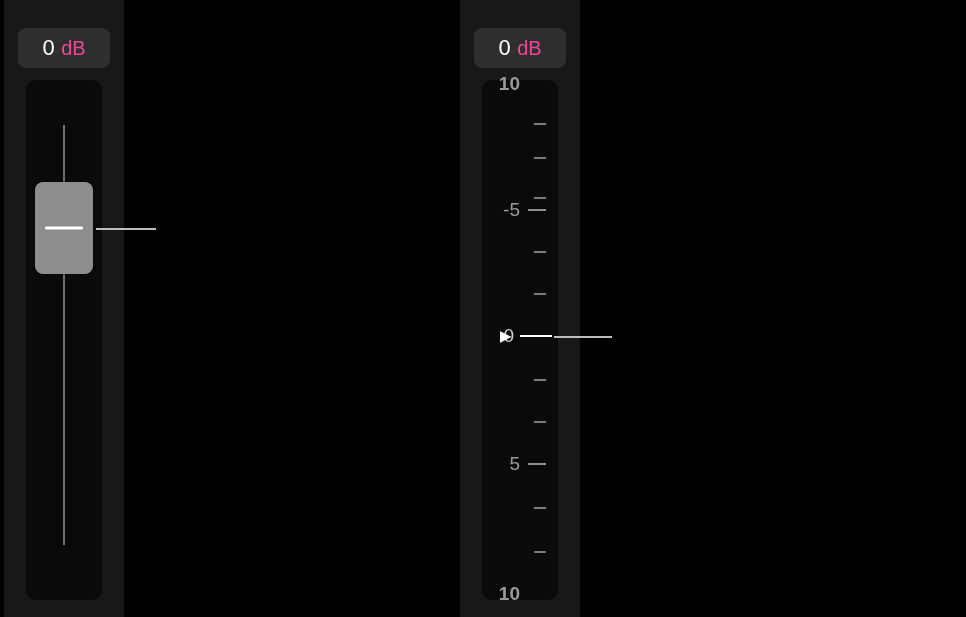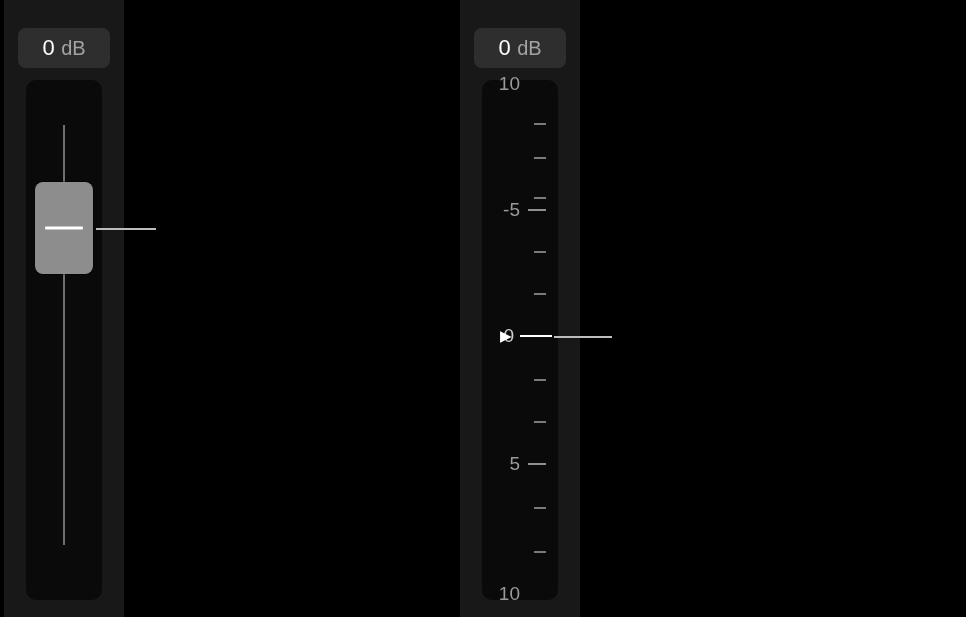--- a/index.html
+++ b/index.html
@@ -38,21 +38,21 @@
       justify-content: center;
       gap: 6px;
     }
     .readout-value {
       color: #ffffff;
       font-size: 22px;
       font-weight: 500;
       letter-spacing: 0.5px;
     }
     .readout-unit {
-      color: #a3a3a3;
+      color: #ec4899;
       font-size: 20px;
       font-weight: 400;
     }
 
     
     .fader-well {
       position: absolute;
       top: 80px;
       left: 50%;
       transform: translateX(-50%);
@@ -156,21 +156,21 @@
       width: 58px;
       height: 2px;
       background: #bdbdbd;
     }
     .edge-label {
       position: absolute;
       right: 38px;
       transform: translateY(-50%);
       color: #9a9a9a;
       font-size: 19px;
-      font-weight: 400;
+      font-weight: 700;
     }
   </style>
 </head>
 <body>
 
 <div class="strip strip-left">
   <div class="readout">
     <span class="readout-value">0</span>
     <span class="readout-unit">dB</span>
   </div>

